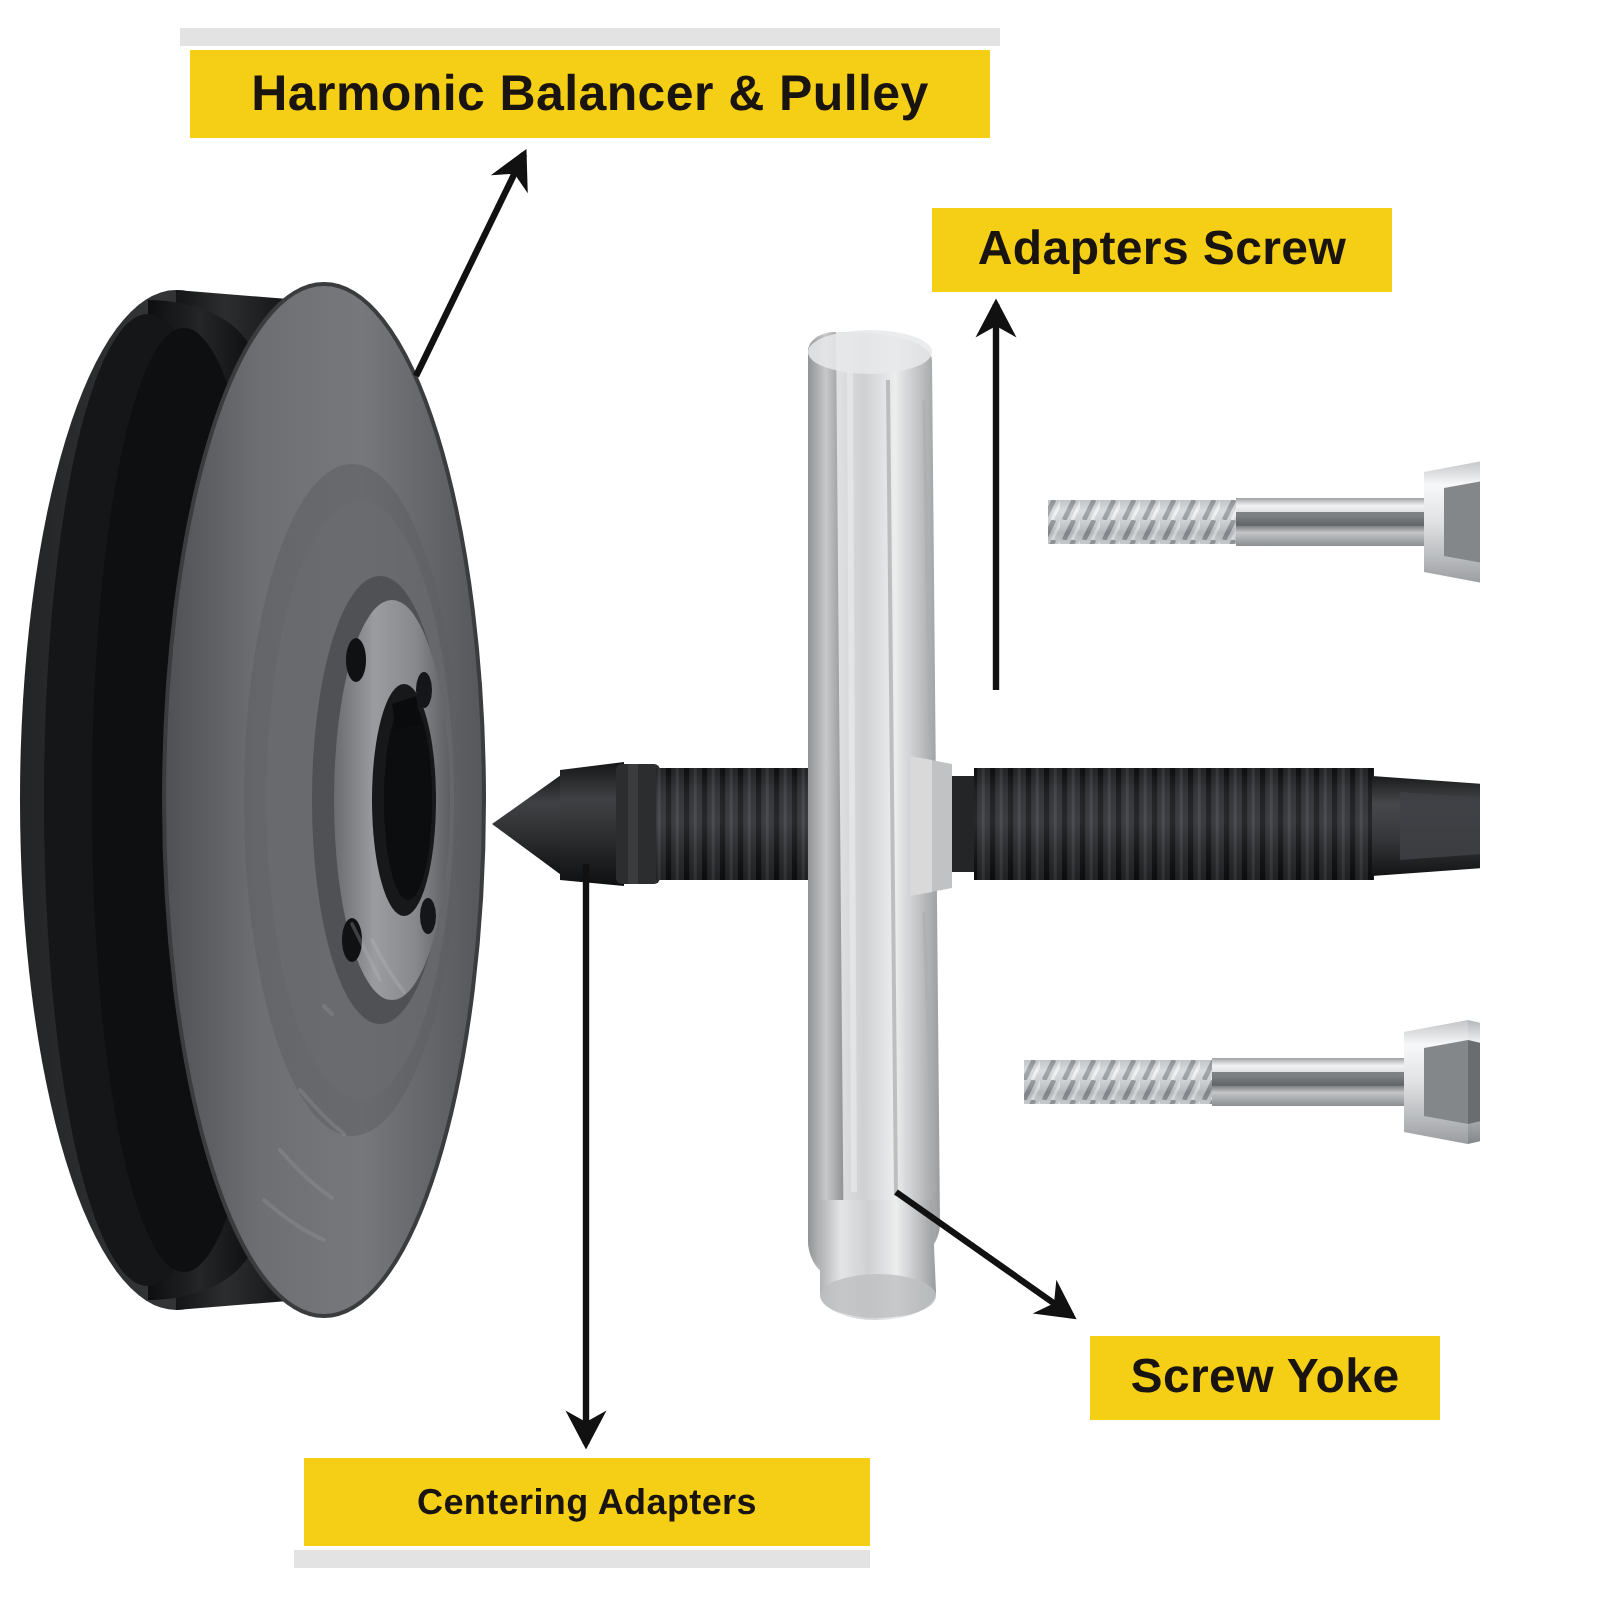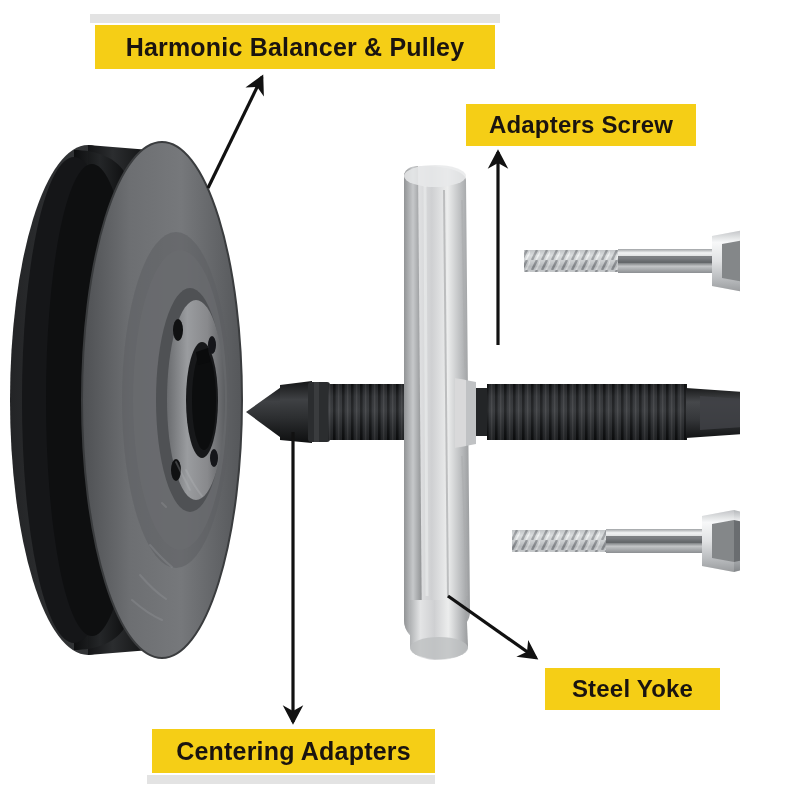--- a/index.html
+++ b/index.html
@@ -50,21 +50,21 @@
     font-size: 24px;
   }
   #label-yoke {
     left: 545px; top: 668px;
     width: 175px; height: 42px;
     font-size: 24px;
   }
   #label-adapters {
     left: 152px; top: 729px;
     width: 283px; height: 44px;
-    font-size: 25px;
+    font-size: 18px;
   }
   #strip-bottom {
     left: 147px; top: 775px;
     width: 288px; height: 9px;
   }
 
   
   #arrows {
     position: absolute;
     left: 0; top: 0;
@@ -306,19 +306,19 @@
       <line x1="293" y1="432" x2="293" y2="722"></line>
     </g>
   </svg>
 
   <div class="label-strip" id="strip-top"></div>
 
   <div class="label" id="label-balancer">Harmonic Balancer &amp; Pulley</div>
 
   <div class="label" id="label-pressure">Adapters Screw</div>
 
-  <div class="label" id="label-yoke">Steel Yoke</div>
+  <div class="label" id="label-yoke">Screw Yoke</div>
 
   <div class="label" id="label-adapters">Centering Adapters</div>
 
   <div class="label-strip" id="strip-bottom"></div>
 
 </div>
 
 </body></html>

